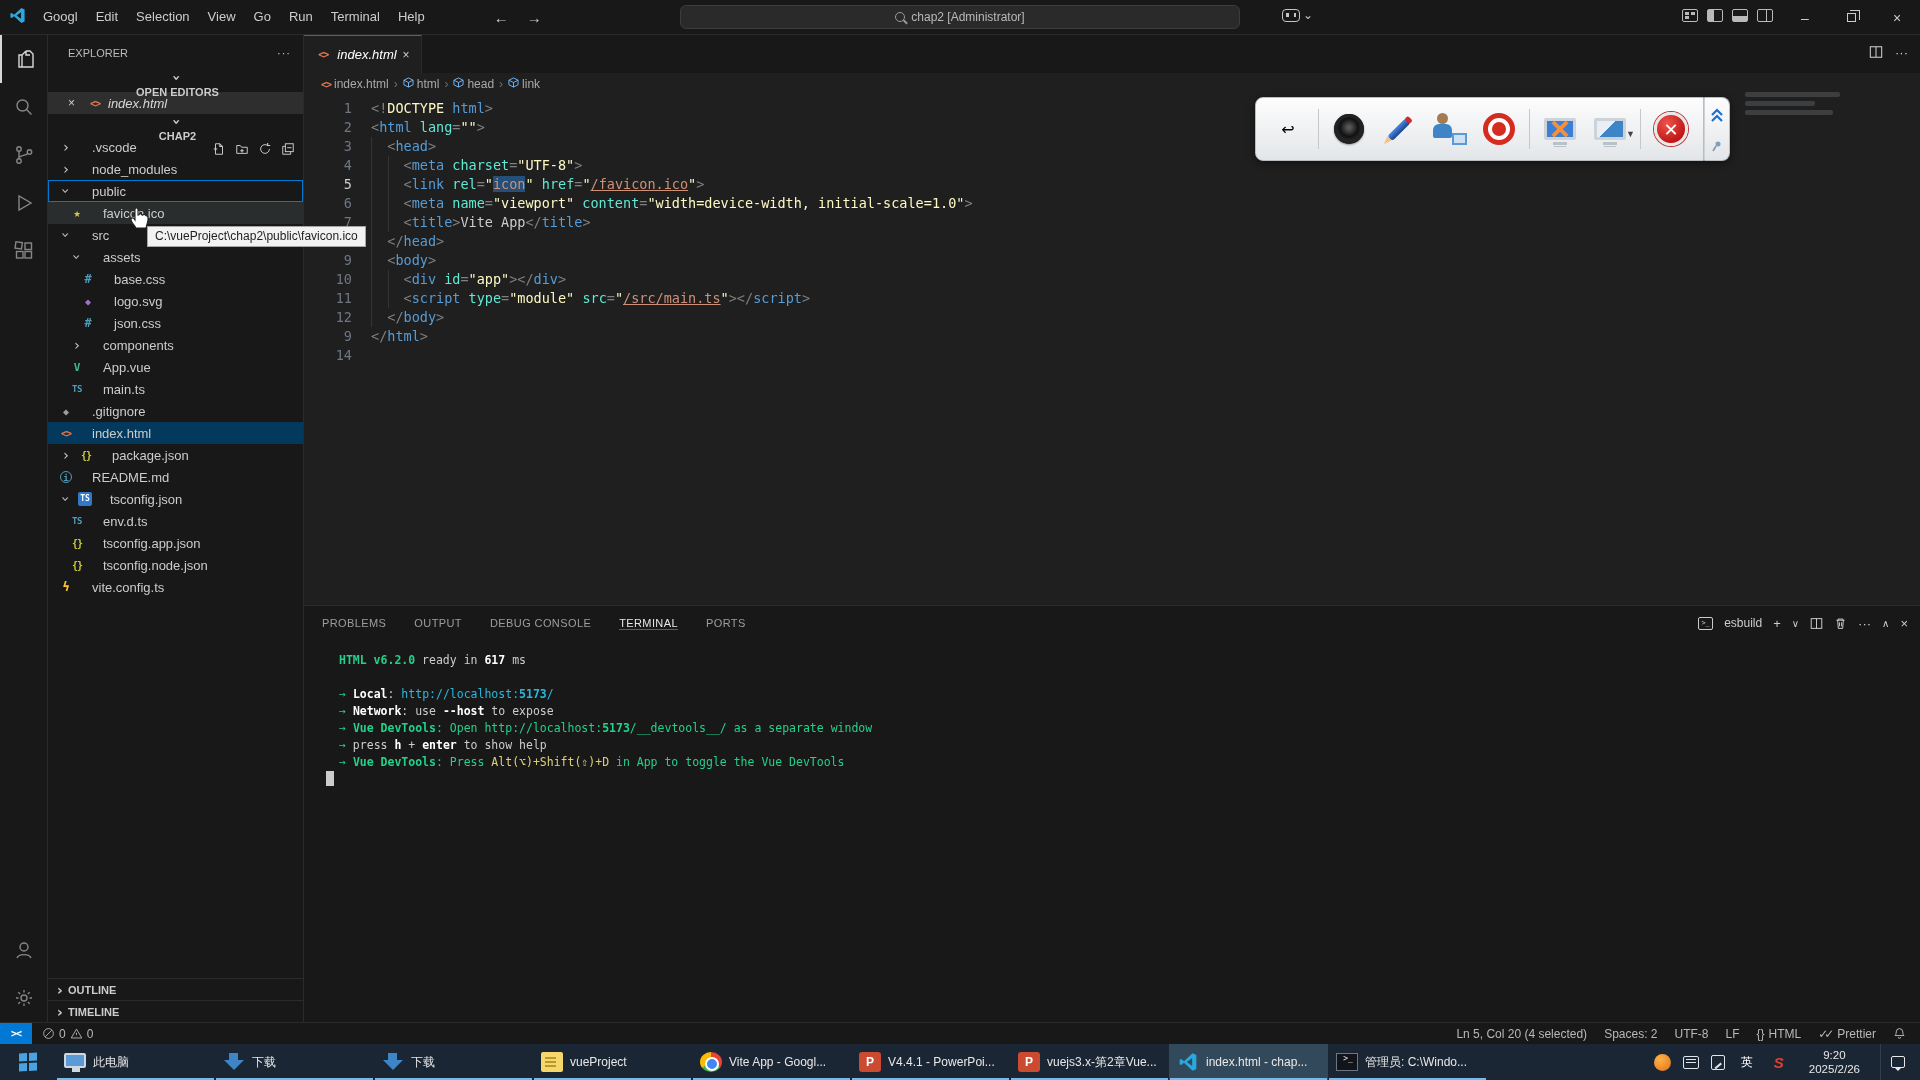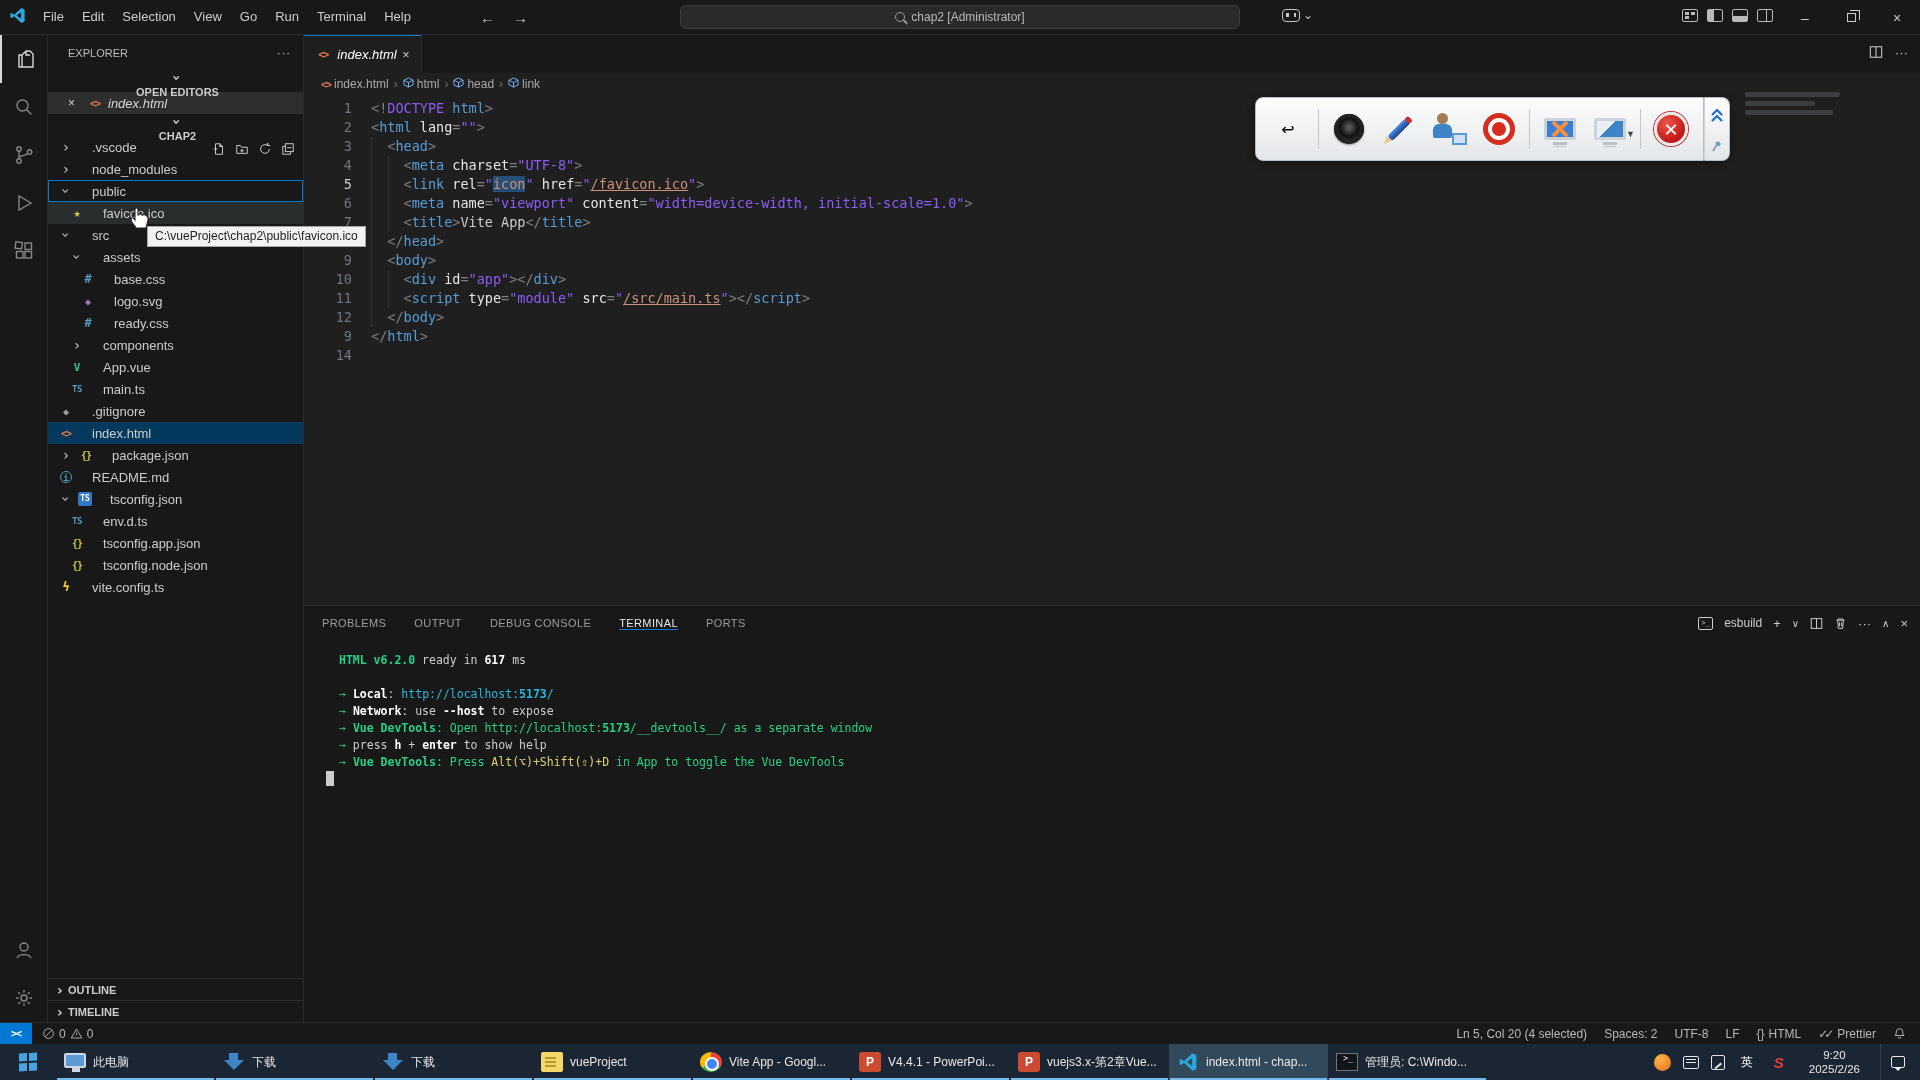--- a/index.html
+++ b/index.html
@@ -97,22 +97,22 @@
   #tab-active .label { font-style:italic; }
   #tab-active .tx { color:#cccccc; font-size:12px; }
   #editor-actions { position:absolute; right:12px; top:10px; display:flex; gap:12px; color:#cccccc; font-size:13px; }
   #breadcrumb { height:22px; display:flex; align-items:center; padding-left:14px; color:#a9a9a9; font-size:12px; gap:5px; }
   #breadcrumb .bc-sep { color:#6e6e6e; font-size:12px; }
   .cube { display:inline-block; margin-right:3px; }
   #code-area { position:relative; height:510px; font-family:"DejaVu Sans Mono",monospace; font-size:13.5px; }
   #gutter { position:absolute; left:0; top:4px; width:48px; text-align:right; color:#6e7681; line-height:19px; }
   #gutter .ln.cur { color:#cccccc; }
   #code-lines { position:absolute; left:67px; top:4px; line-height:19px; white-space:pre; color:#cccccc; }
-  .tk-p { color:#808080; } .tk-tag { color:#569cd6; } .tk-att { color:#e5e5e5; }
-  .tk-str { color:#8b5cf6; } .tk-txt { color:#cccccc; }
+  .tk-p { color:#808080; } .tk-tag { color:#569cd6; } .tk-att { color:#5eead4; }
+  .tk-str { color:#fef9c3; } .tk-txt { color:#cccccc; }
   .tk-sel { color:#ce9178; background:#264f78; }
   .tk-lnk { color:#ce9178; text-decoration:underline; }
   .iguide { position:absolute; width:1px; background:#333333; }
 
   
   #rec-toolbar { position:absolute; left:1255px; top:97px; height:64px; display:flex; z-index:50;
     filter:drop-shadow(0 2px 4px rgba(0,0,0,.45)); }
   #rec-main { display:flex; align-items:center; gap:10px; padding:0 12px; background:linear-gradient(#fdfdfd,#e3e6e9);
     border:1px solid #b8bdc2; border-radius:8px 0 0 8px; }
   .rt { width:40px; height:40px; position:relative; display:flex; align-items:center; justify-content:center; }
@@ -214,21 +214,21 @@
 
 <div id="screen">
 
   <div id="titlebar">
     <span id="vscode-logo">
       <svg width="17" height="17" viewBox="0 0 24 24">
           <path fill="#2aa9e0" d="M17.5 1.5 7.2 11 3.8 8.4 2 9.3v5.4l1.8.9 3.4-2.6 10.3 9.5 4.5-2.2V3.7L17.5 1.5zM17 7.3v9.4L10.6 12 17 7.3z"></path>
         </svg>
     </span>
     <span id="menubar" style="display: inline-flex;">
-        <span class="menu-item">File</span>
+        <span class="menu-item">Googl</span>
         <span class="menu-item">Edit</span>
         <span class="menu-item">Selection</span>
         <span class="menu-item">View</span>
         <span class="menu-item">Go</span>
         <span class="menu-item">Run</span>
         <span class="menu-item">Terminal</span>
         <span class="menu-item">Help</span>
       </span>
     <span id="nav-arrows">
       <span>←</span>
@@ -374,21 +374,21 @@
         <div class="trow" style="padding-left: 32px;">
           <span class="fico fi-css">#</span>
           <span class="label">base.css</span>
         </div>
         <div class="trow" style="padding-left: 32px;">
           <span class="fico fi-svg">◆</span>
           <span class="label">logo.svg</span>
         </div>
         <div class="trow" style="padding-left: 32px;">
           <span class="fico fi-css">#</span>
-          <span class="label">ready.css</span>
+          <span class="label">json.css</span>
         </div>
         <div class="trow" style="padding-left: 21px;">
           <span class="chev">›</span>
           <span class="label">components</span>
         </div>
         <div class="trow" style="padding-left: 21px;">
           <span class="fico fi-vue">V</span>
           <span class="label">App.vue</span>
         </div>
         <div class="trow" style="padding-left: 21px;">

